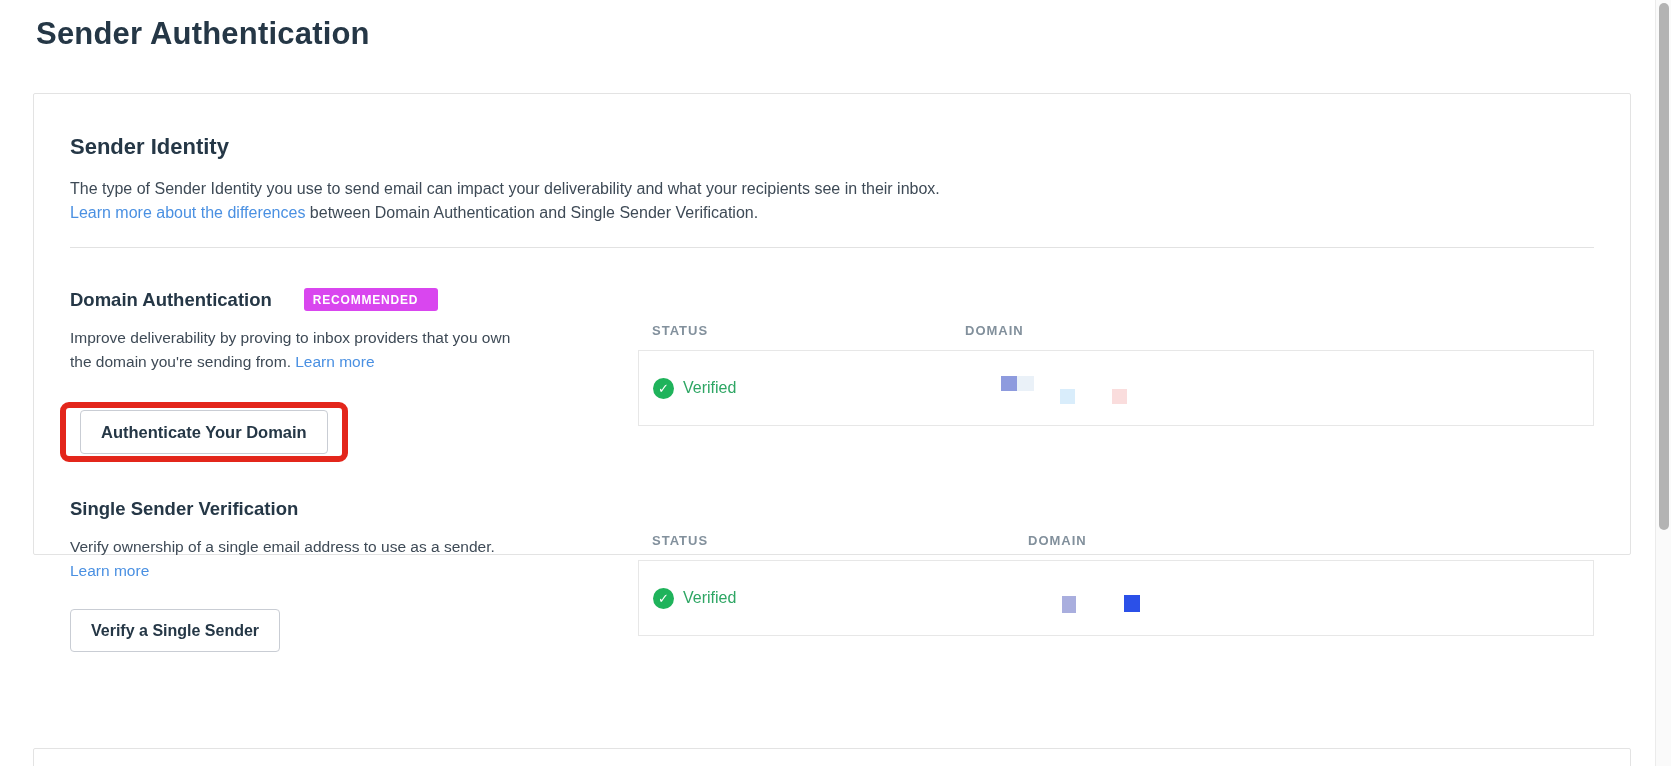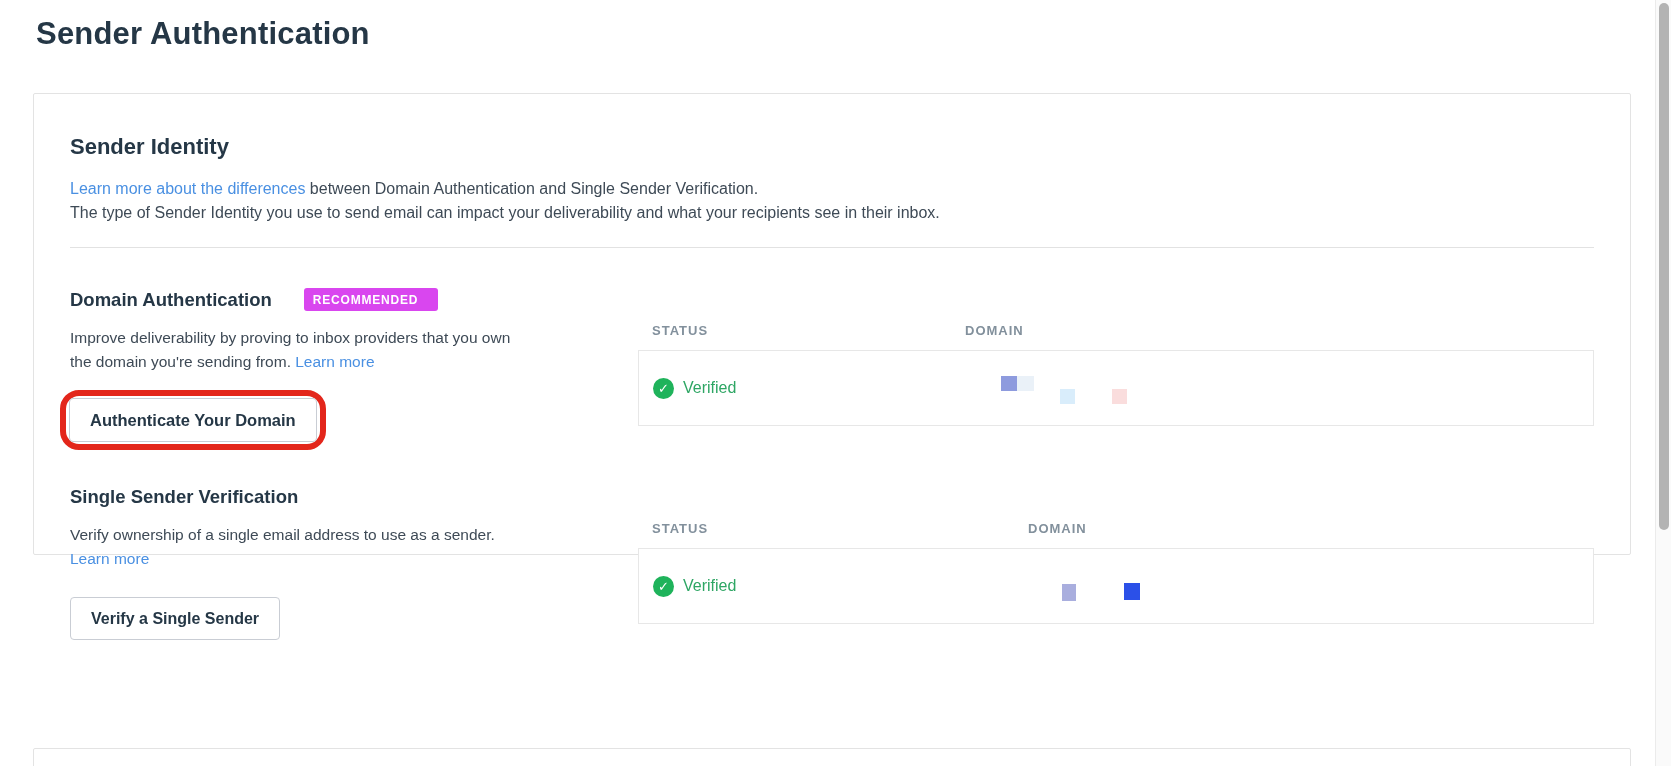--- a/index.html
+++ b/index.html
@@ -106,25 +106,25 @@
   .ui-button.secondary {
     margin-top: 26px;
     padding: 12px 20px;
     height: 43px;
     font-size: 16px;
   }
 
   
   .red-annotation {
     display: inline-block;
-    margin-top: 16px;
+    margin-top: 28px;
     margin-left: -10px;
     border: 6px solid #e3261b;
-    border-radius: 19px;
-    padding: 2px 3px;
+    border-radius: 9px;
+    padding: 2px 14px;
     background: transparent;
   }
 
   
   .table-block { position: relative; }
   .table-header {
     position: relative;
     height: 16px;
     margin-top: 23px;
     margin-bottom: 23px;
@@ -212,22 +212,22 @@
 </head>
 <body>
 
 <h1 class="page-title">Sender Authentication</h1>
 
 <div class="card">
 
   <h2 class="section-title">Sender Identity</h2>
 
   <div class="intro-text">
+    <div>The type of Sender Identity you use to send email can impact your deliverability and what your recipients see in their inbox.</div>
     <div><span class="link">Learn more about the differences</span><span> between Domain Authentication and Single Sender Verification.</span></div>
-    <div>The type of Sender Identity you use to send email can impact your deliverability and what your recipients see in their inbox.</div>
   </div>
 
   <hr class="divider">
 
   <div class="auth-row first">
     <div>
       <div class="method-title-line">
         <h3 class="method-title">Domain Authentication</h3>
         <span class="badge">RECOMMENDED</span>
       </div>

